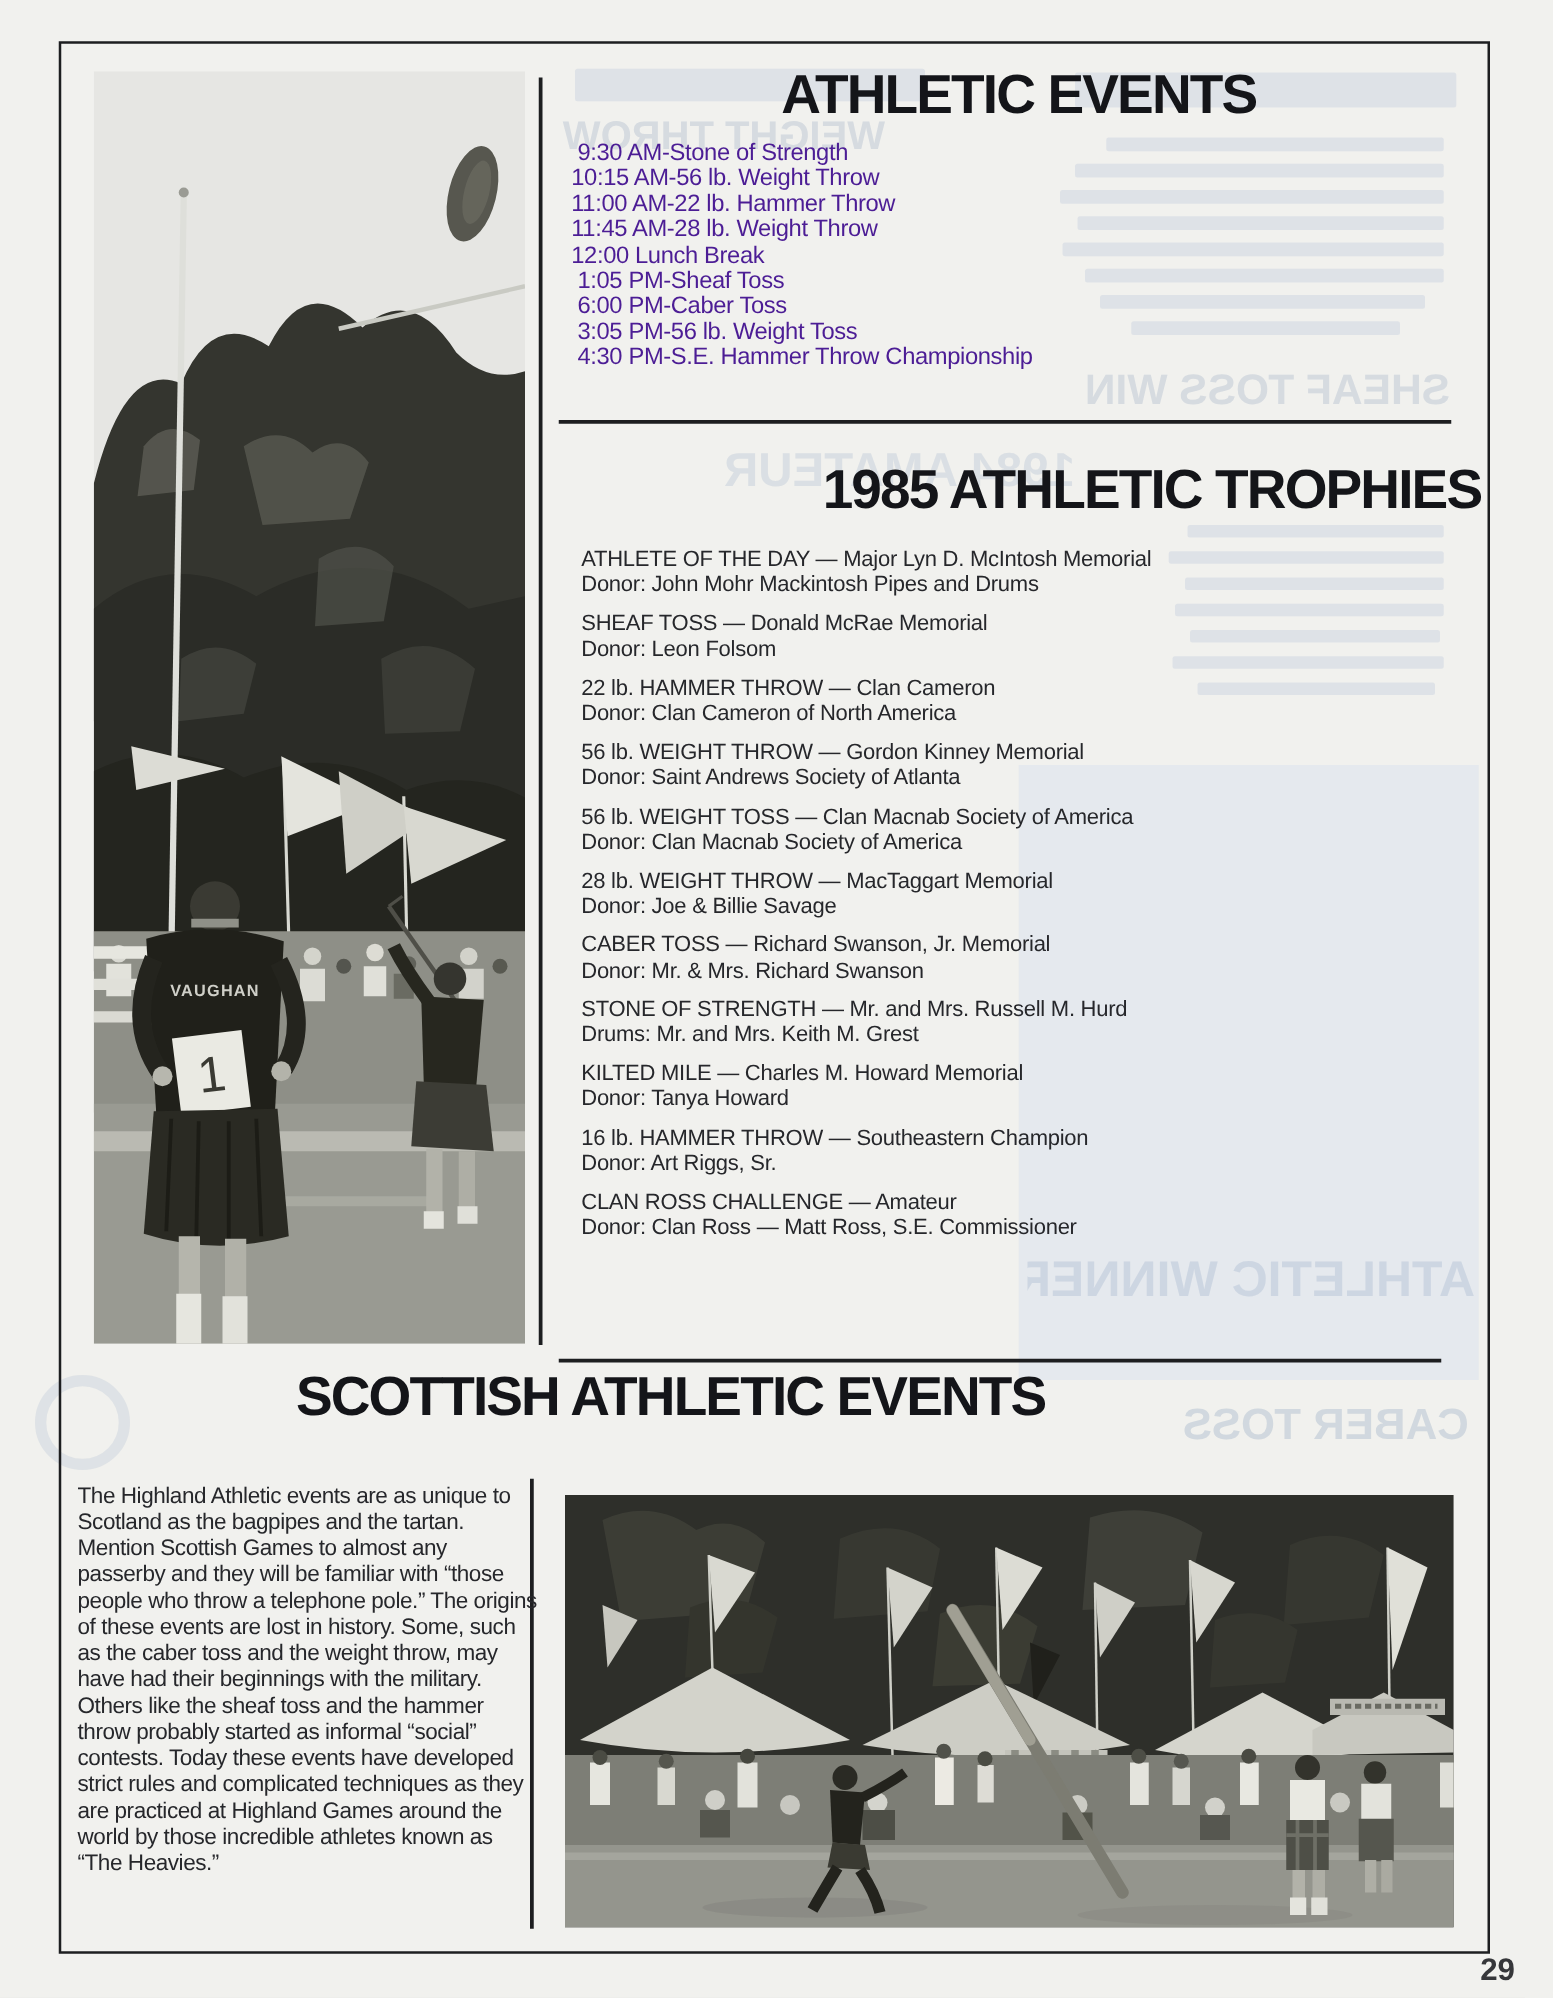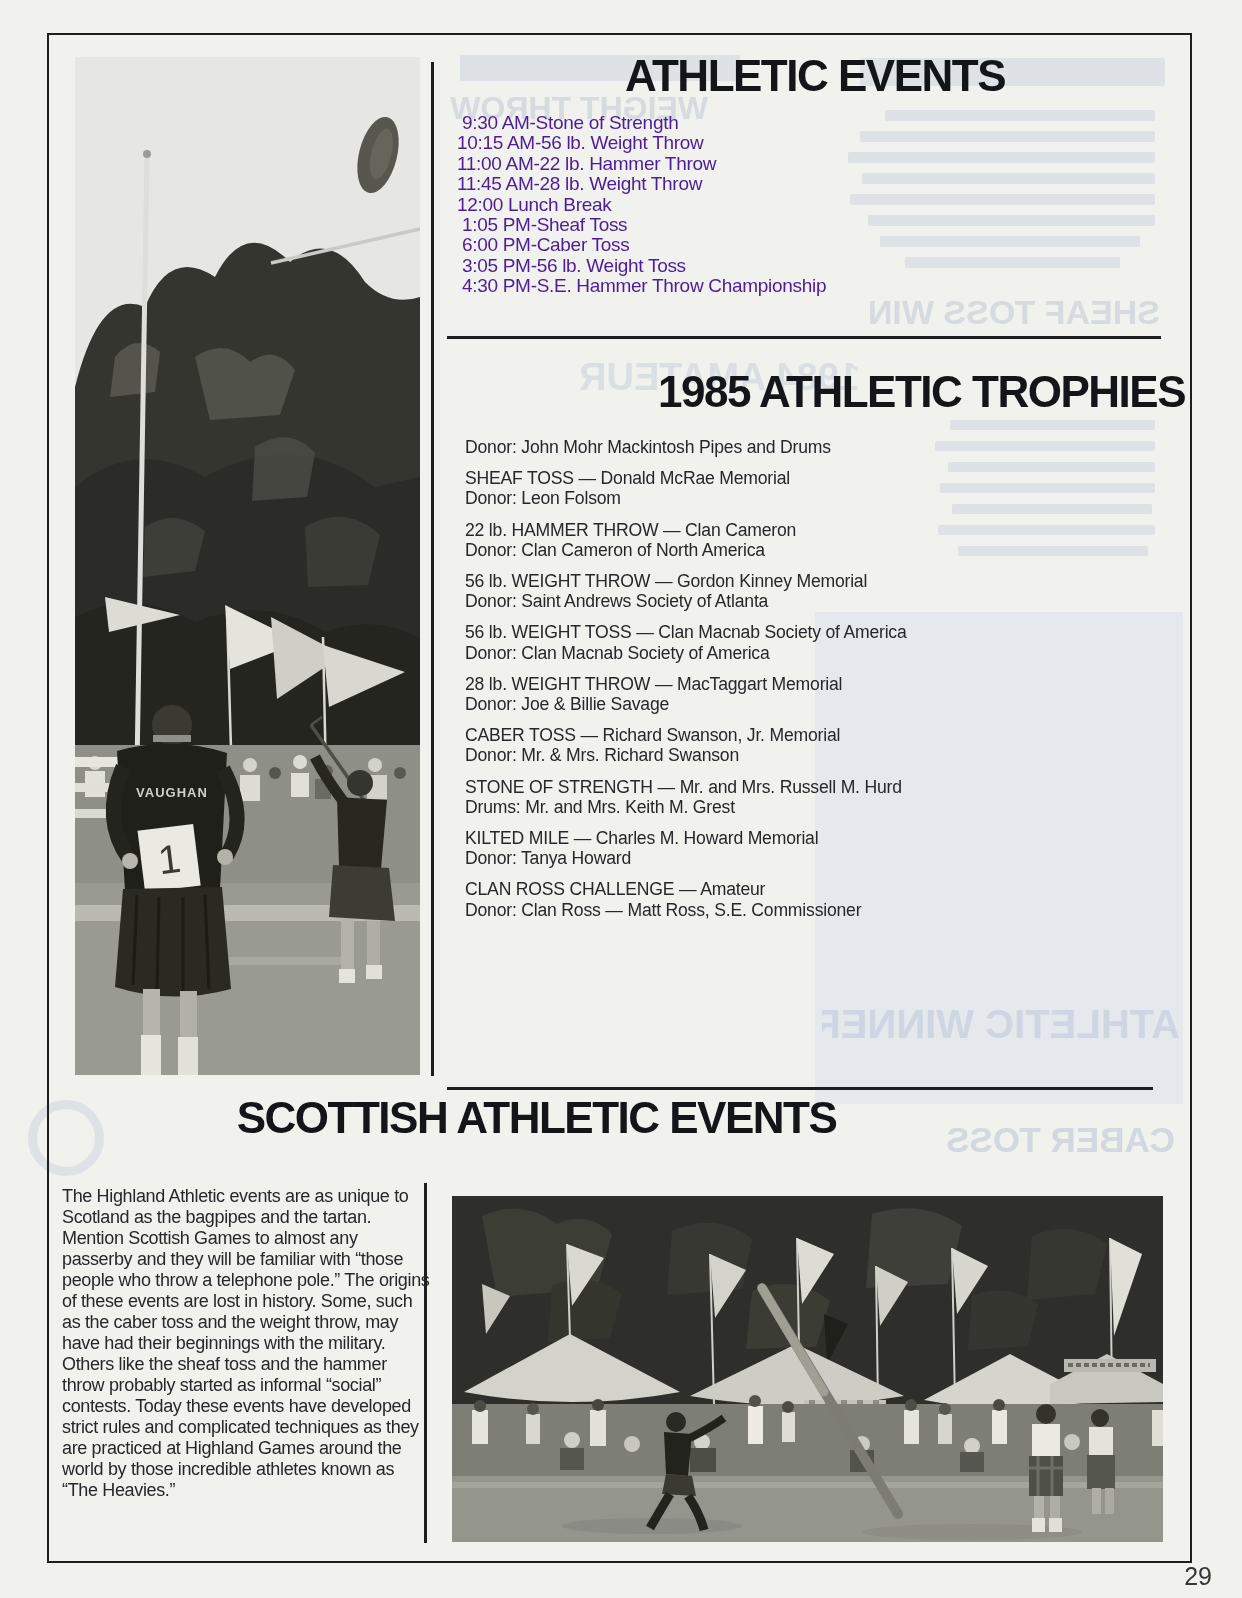--- a/index.html
+++ b/index.html
@@ -27,21 +27,21 @@
   #trophy-list{position:absolute;left:465px;top:437px;font-size:17.6px;line-height:20.2px;
                color:#26272b;letter-spacing:-0.2px;}
   .trophy{margin-bottom:11px;}
   
   #scottish-body{position:absolute;left:62px;top:1186px;width:370px;font-size:18px;
                  line-height:21px;color:#26272b;letter-spacing:-0.35px;}
   
   .photo{position:absolute;display:block;}
   
   #page-number{position:absolute;left:1152px;top:1562px;width:60px;text-align:right;
-               font-size:25px;color:#36373a;}
+               font-size:25px;color:#36373a;font-weight:bold;}
 </style>
 </head>
 <body>
 
 <div id="page">
 
   <div class="ghost" style="left:140px;top:60px;width:230px;font-size:40px;text-align:center;color:rgba(168,174,180,0.38);">AMATEUR</div>
   <div class="ghost-bar" style="left:460px;top:55px;width:280px;height:26px;"></div>
   <div class="ghost" style="left:458px;top:90px;width:250px;font-size:32px;">WEIGHT THROW</div>
 
@@ -186,20 +186,21 @@
     <div class="sched-line">12:00 Lunch Break</div>
     <div class="sched-line"> 1:05 PM-Sheaf Toss</div>
     <div class="sched-line"> 6:00 PM-Caber Toss</div>
     <div class="sched-line"> 3:05 PM-56 lb. Weight Toss</div>
     <div class="sched-line"> 4:30 PM-S.E. Hammer Throw Championship</div>
   </div>
 
   <div class="headline" style="left:445px;top:370px;width:740px;font-size:44px;text-align:right;">1985 ATHLETIC TROPHIES</div>
   <div id="trophy-list">
     <div class="trophy">
+      <div>ATHLETE OF THE DAY — Major Lyn D. McIntosh Memorial</div>
       <div>Donor: John Mohr Mackintosh Pipes and Drums</div>
     </div>
     <div class="trophy">
       <div>SHEAF TOSS — Donald McRae Memorial</div>
       <div>Donor: Leon Folsom</div>
     </div>
     <div class="trophy">
       <div>22 lb. HAMMER THROW — Clan Cameron</div>
       <div>Donor: Clan Cameron of North America</div>
     </div>
@@ -219,20 +220,24 @@
       <div>CABER TOSS — Richard Swanson, Jr. Memorial</div>
       <div>Donor: Mr. &amp; Mrs. Richard Swanson</div>
     </div>
     <div class="trophy">
       <div>STONE OF STRENGTH — Mr. and Mrs. Russell M. Hurd</div>
       <div>Drums: Mr. and Mrs. Keith M. Grest</div>
     </div>
     <div class="trophy">
       <div>KILTED MILE — Charles M. Howard Memorial</div>
       <div>Donor: Tanya Howard</div>
+    </div>
+    <div class="trophy">
+      <div>16 lb. HAMMER THROW — Southeastern Champion</div>
+      <div>Donor: Art Riggs, Sr.</div>
     </div>
     <div class="trophy">
       <div>CLAN ROSS CHALLENGE — Amateur</div>
       <div>Donor: Clan Ross — Matt Ross, S.E. Commissioner</div>
     </div>
   </div>
 
   <div class="headline" style="left:47px;top:1096px;width:979px;font-size:44px;">SCOTTISH ATHLETIC EVENTS</div>
   <div id="scottish-body">The Highland Athletic events are as unique to Scotland as the bagpipes and the tartan. Mention Scottish Games to almost any passerby and they will be familiar with “those people who throw a telephone pole.” The origins of these events are lost in history. Some, such as the caber toss and the weight throw, may have had their beginnings with the military. Others like the sheaf toss and the hammer throw probably started as informal “social” contests. Today these events have developed strict rules and complicated techniques as they are practiced at Highland Games around the world by those incredible athletes known as “The Heavies.”</div>
 

